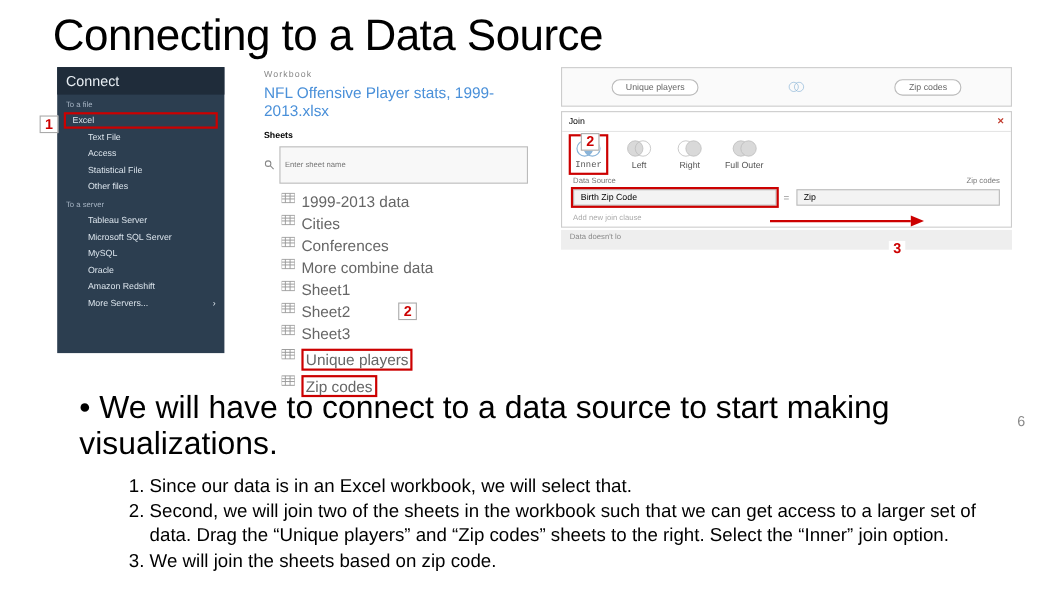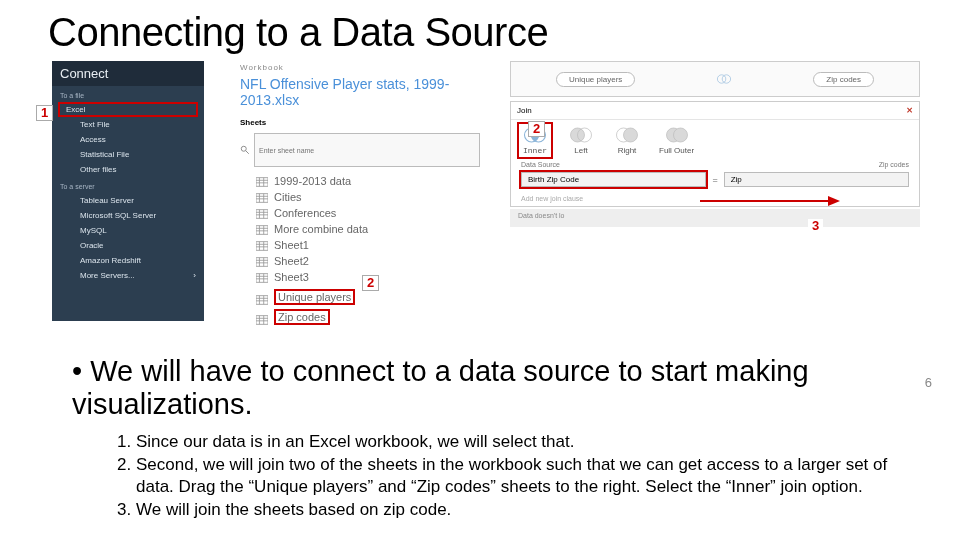--- a/index.html
+++ b/index.html
@@ -17,21 +17,21 @@
   .callout { position: absolute; font-size: 13px; font-weight: 700; color: #c00; background: #fff; border: 1px solid #aaa; padding: 0 4px; line-height: 14px; }
   .callout.c1 { left: -4px; top: 44px; }
   
   .workbook { position: absolute; left: 200px; top: 0; width: 240px; }
   .workbook-header { font-size: 8px; color: #888; letter-spacing: 1px; padding: 2px 0; }
   .workbook-file { font-size: 14px; color: #4a90d9; padding: 2px 0 8px 0; }
   .sheets-label { font-size: 8px; font-weight: 600; padding: 2px 0; }
   .search-row { display: flex; align-items: center; gap: 4px; margin: 4px 0 6px 0; }
   .search-icon { width: 10px; height: 10px; }
   .search-input { flex: 1; height: 16px; border: 1px solid #bbb; font-size: 7px; padding: 16px 4px; color: #888; background: #f8f8f8; }
-  .sheet-row { display: flex; align-items: flex-end; gap: 6px; padding: 2px 16px; font-size: 11px; color: #666; }
+  .sheet-row { display: flex; align-items: flex-start; gap: 6px; padding: 2px 16px; font-size: 14px; color: #666; }
   .sheet-icon { width: 12px; height: 10px; display: inline-flex; }
   .sheet-boxed { border: 2px solid #c00; padding: 0 2px; }
   .sheet-group-bottom { margin-top: 2px; }
   .callout.c2a { left: 322px; top: 214px; }
   
   .join-canvas { position: absolute; left: 470px; top: 0; width: 410px; }
   .canvas-strip { height: 36px; border: 1px solid #ccc; background: #fafafa; display: flex; align-items: center; justify-content: center; gap: 80px; font-size: 8px; color: #666; position: relative; }
   .pill { border: 1px solid #bbb; border-radius: 10px; padding: 2px 12px; background: #fff; }
   .venn-mini { width: 18px; height: 12px; display: inline-block; }
   

